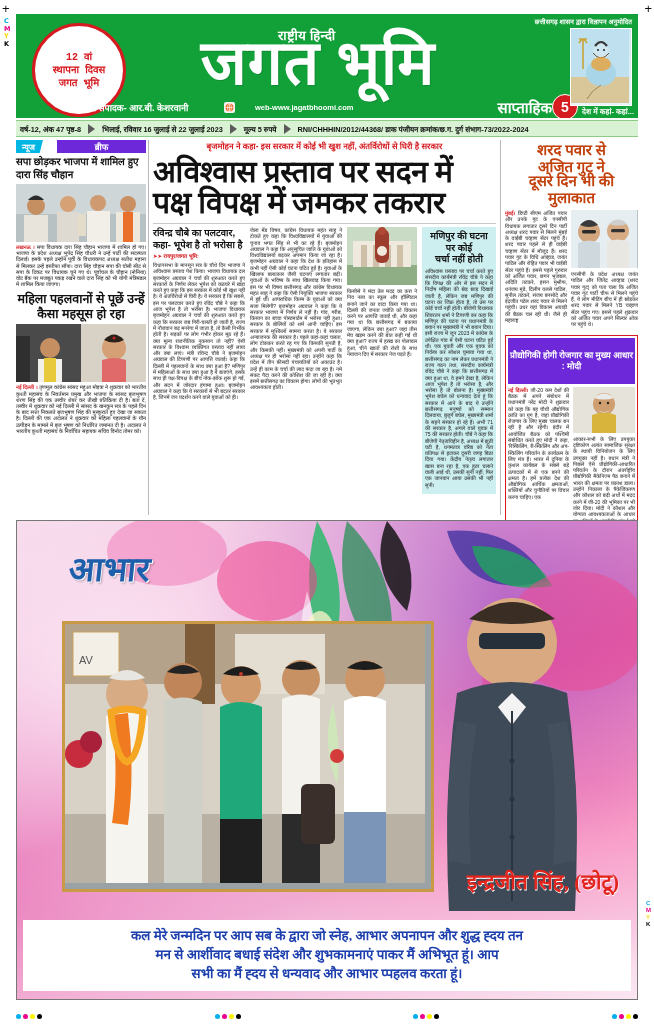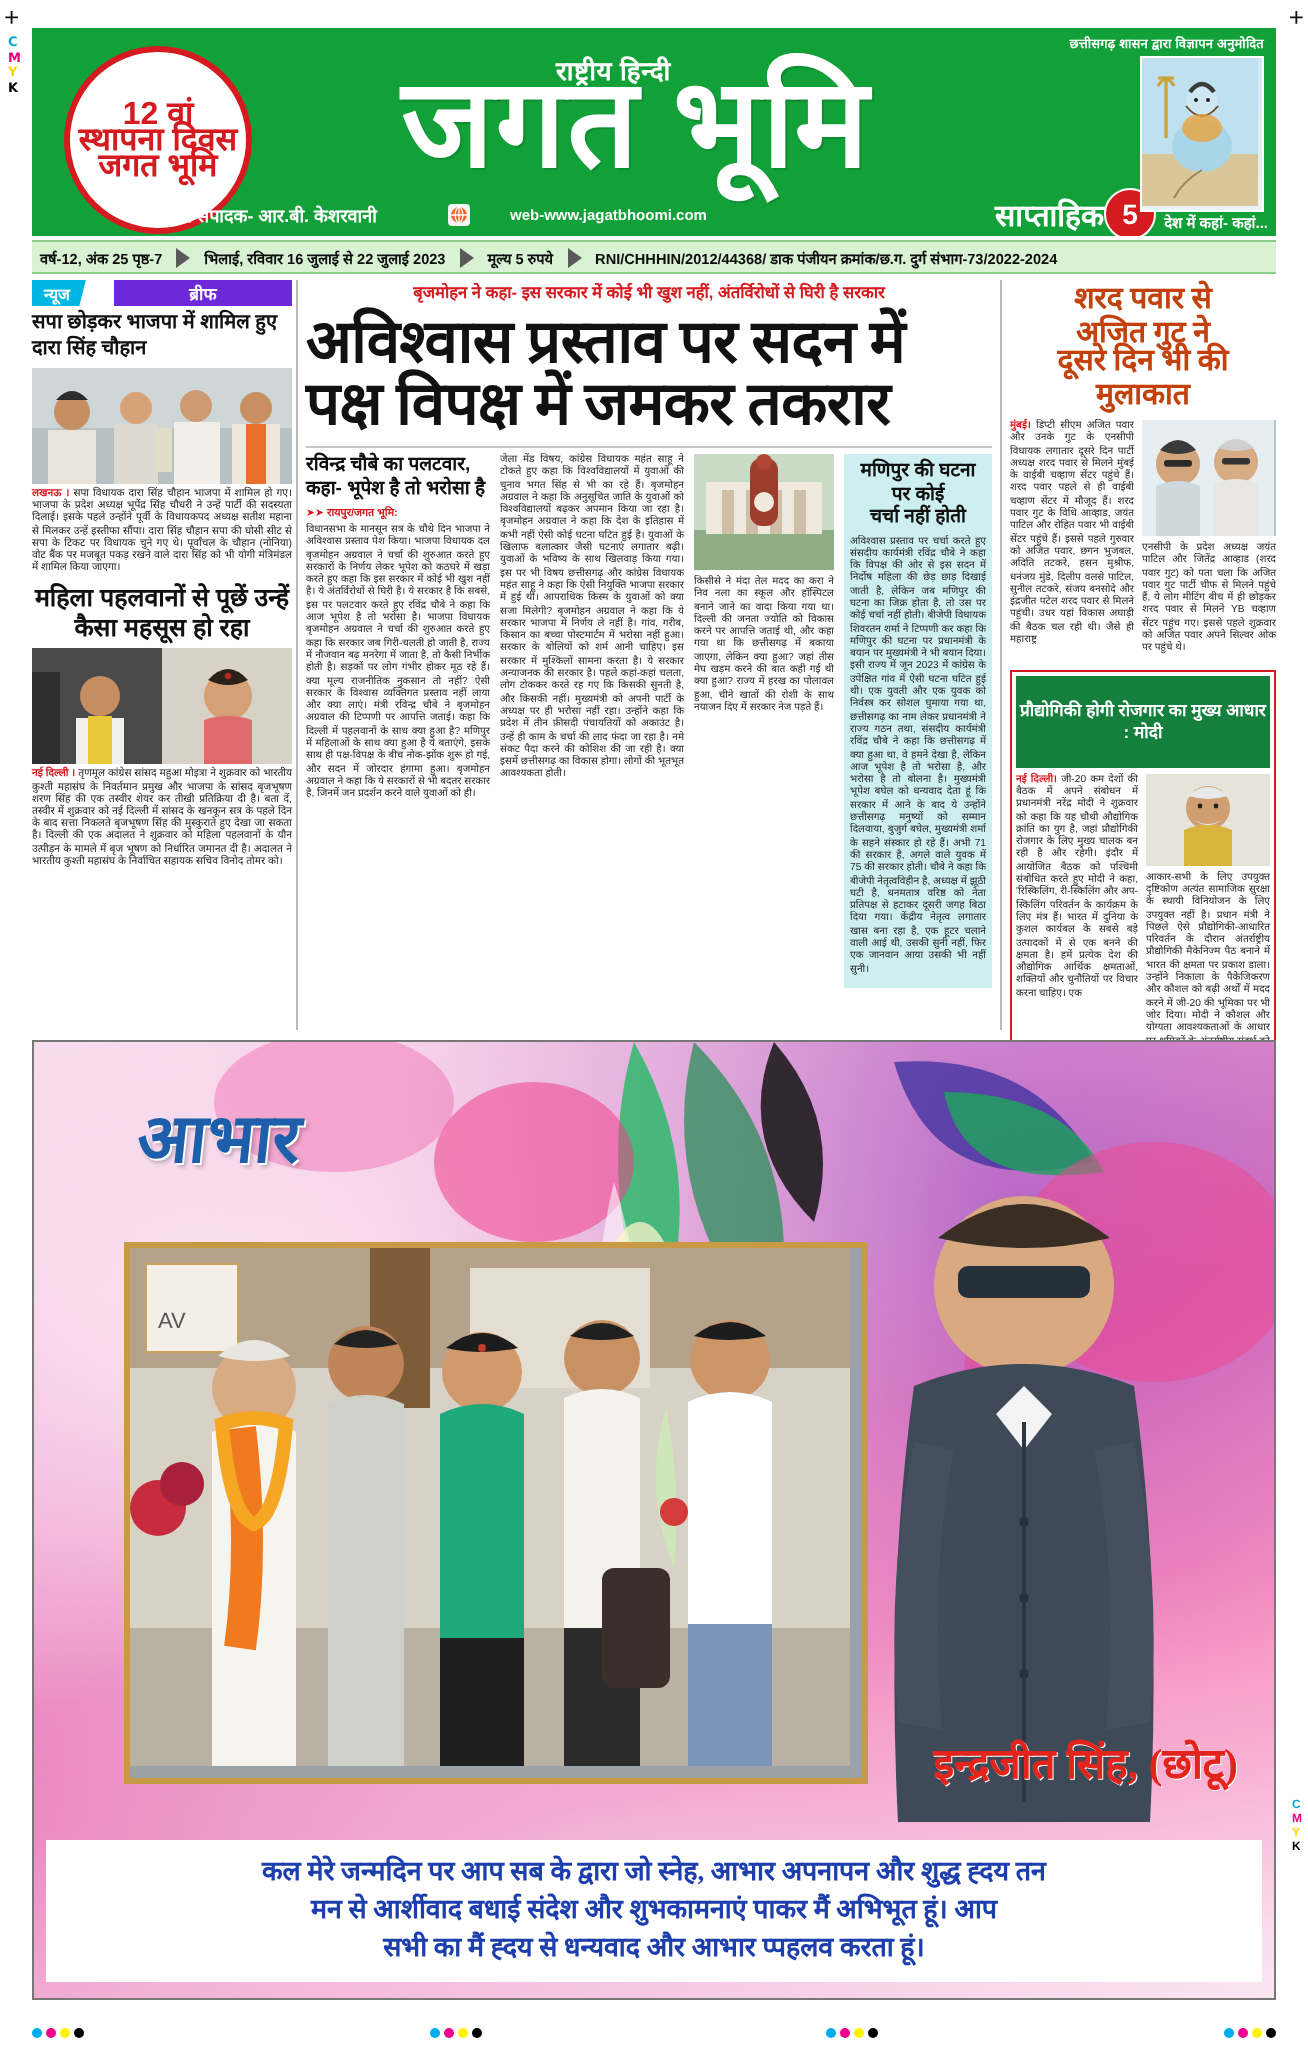--- a/index.html
+++ b/index.html
@@ -27,21 +27,21 @@
               font-weight:bold;letter-spacing:.1px;white-space:nowrap;}
   .mh-rashtriya{position:absolute;left:262px;top:12px;font-size:13px;color:#fff;font-weight:bold;
                 letter-spacing:.3px;}
   .mh-title{position:absolute;left:52px;top:18px;width:500px;text-align:center;
             font-size:62px;line-height:62px;font-weight:bold;color:#ffffff;
             font-family:"Liberation Serif","DejaVu Serif",serif;letter-spacing:1px;
             text-shadow:1px 1px 0 rgba(0,0,0,.12);}
   .mh-badge{position:absolute;left:16px;top:9px;width:88px;height:88px;border-radius:50%;
             background:#ffffff;border:3px solid #d51b20;display:flex;flex-direction:column;
             align-items:center;justify-content:center;color:#d51b20;font-weight:bold;
-            font-size:16px;line-height:13px;text-align:center;}
+            font-size:10px;line-height:13px;text-align:center;font-family:Liberation Mono, monospace;}
   .mh-editor{position:absolute;left:62px;bottom:4px;font-size:9px;color:#fff;font-weight:bold;}
   .mh-weblink{position:absolute;left:208px;bottom:5px;font-size:7.5px;color:#fff;font-weight:bold;
               display:flex;align-items:center;gap:20px;}
   .mh-webicon{width:11px;height:11px;border-radius:2px;background:#f4f4f4;
               display:flex;align-items:center;justify-content:center;}
   .mh-webicon svg{display:block}
   .mh-saptahik{position:absolute;right:86px;bottom:1px;font-size:15px;color:#fff;font-weight:bold;}
   .mh-five{position:absolute;right:60px;bottom:-2px;width:24px;height:24px;border-radius:50%;
            background:#d51b20;color:#fff;font-weight:bold;font-size:14px;
            display:flex;align-items:center;justify-content:center;
@@ -87,21 +87,21 @@
   .rulegray{height:1px;background:#c8c8c8;margin:3px 0;}
 
   .subcols{display:flex;gap:5px;}
   .scol{flex:1;min-width:0;}
   .kick2{font-size:9.5px;line-height:11.5px;font-weight:bold;color:#111;margin-bottom:2px;}
   .byline{font-size:5.4px;color:#d51b20;font-weight:bold;margin:2px 0 2px;}
   .bodytext{font-size:5.1px;line-height:6.3px;color:#262626;text-align:justify;margin:0 0 3px;}
   .bodytext b{color:#d51b20;}
 
   
-  .boxhead-red{background:#15803d;color:#fff;font-size:8.6px;font-weight:bold;text-align:center;
+  .boxhead-red{background:#6d28d9;color:#fff;font-size:8.6px;font-weight:bold;text-align:center;
                padding:12px 1px;line-height:11px;}
   .cyanbox{background:#cdeff0;padding:3px;}
   .cyanbox .bh{font-size:9.5px;line-height:11.5px;font-weight:bold;color:#111;text-align:center;margin-bottom:3px;}
   .redbox-wrap{border:1px solid #d51b20;padding:2px;}
   .head-right{font-size:15px;line-height:17px;font-weight:bold;color:#c2410c;text-align:center;
               font-family:Liberation Serif, serif;margin:2px 16px 3px;}
 
   
   .ad{position:absolute;left:16px;top:520px;width:622px;height:480px;
       border:1px solid #777;box-sizing:border-box;overflow:hidden;
@@ -189,21 +189,21 @@
         <path d="M22 24 q8 10 16 0" stroke="#6b4b2a" stroke-width="1" fill="none"></path>
         <ellipse cx="30" cy="35" rx="10" ry="7" fill="#e8a23b" opacity=".8"></ellipse>
         <circle cx="27" cy="21" r="1" fill="#222"></circle>
           <circle cx="33" cy="21" r="1" fill="#222"></circle>
         <path d="M30 56 q-10 6 -14 14" stroke="#9c8352" stroke-width="1" fill="none"></path>
       </svg>
     </div>
   </div>
 
   <div class="infostrip">
-    <span class="info-item">वर्ष-12, अंक 25 पृष्ठ-7</span>
+    <span class="info-item">वर्ष-12, अंक 47 पृष्ठ-8</span>
     <span class="info-arrow"></span>
     <span class="info-item">भिलाई, रविवार 16 जुलाई से 22 जुलाई 2023</span>
     <span class="info-arrow"></span>
     <span class="info-item">मूल्य 5 रुपये</span>
     <span class="info-arrow"></span>
     <span class="info-item">RNI/CHHHIN/2012/44368/ डाक पंजीयन क्रमांक/छ.ग. दुर्ग संभाग-73/2022-2024</span>
   </div>
 
   <div class="body-grid">
 

